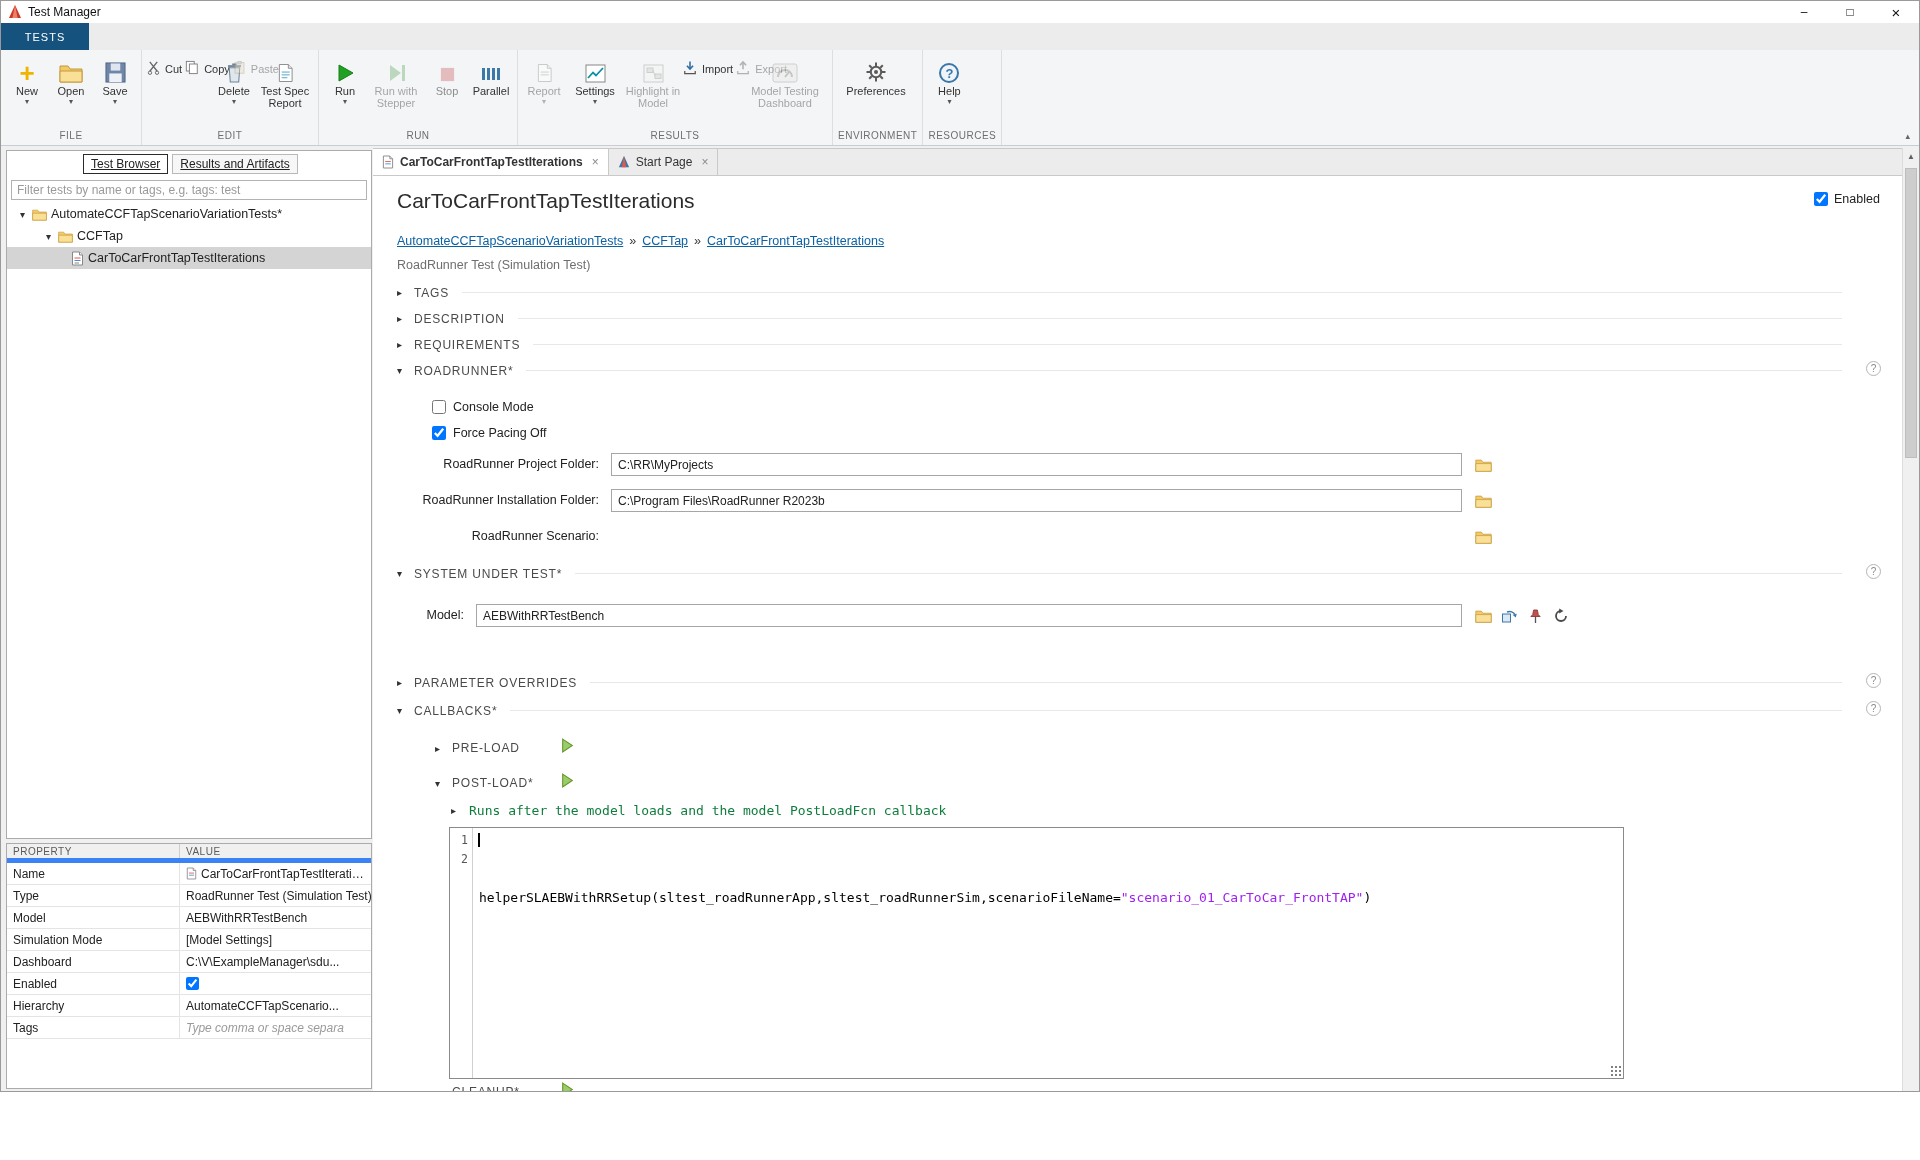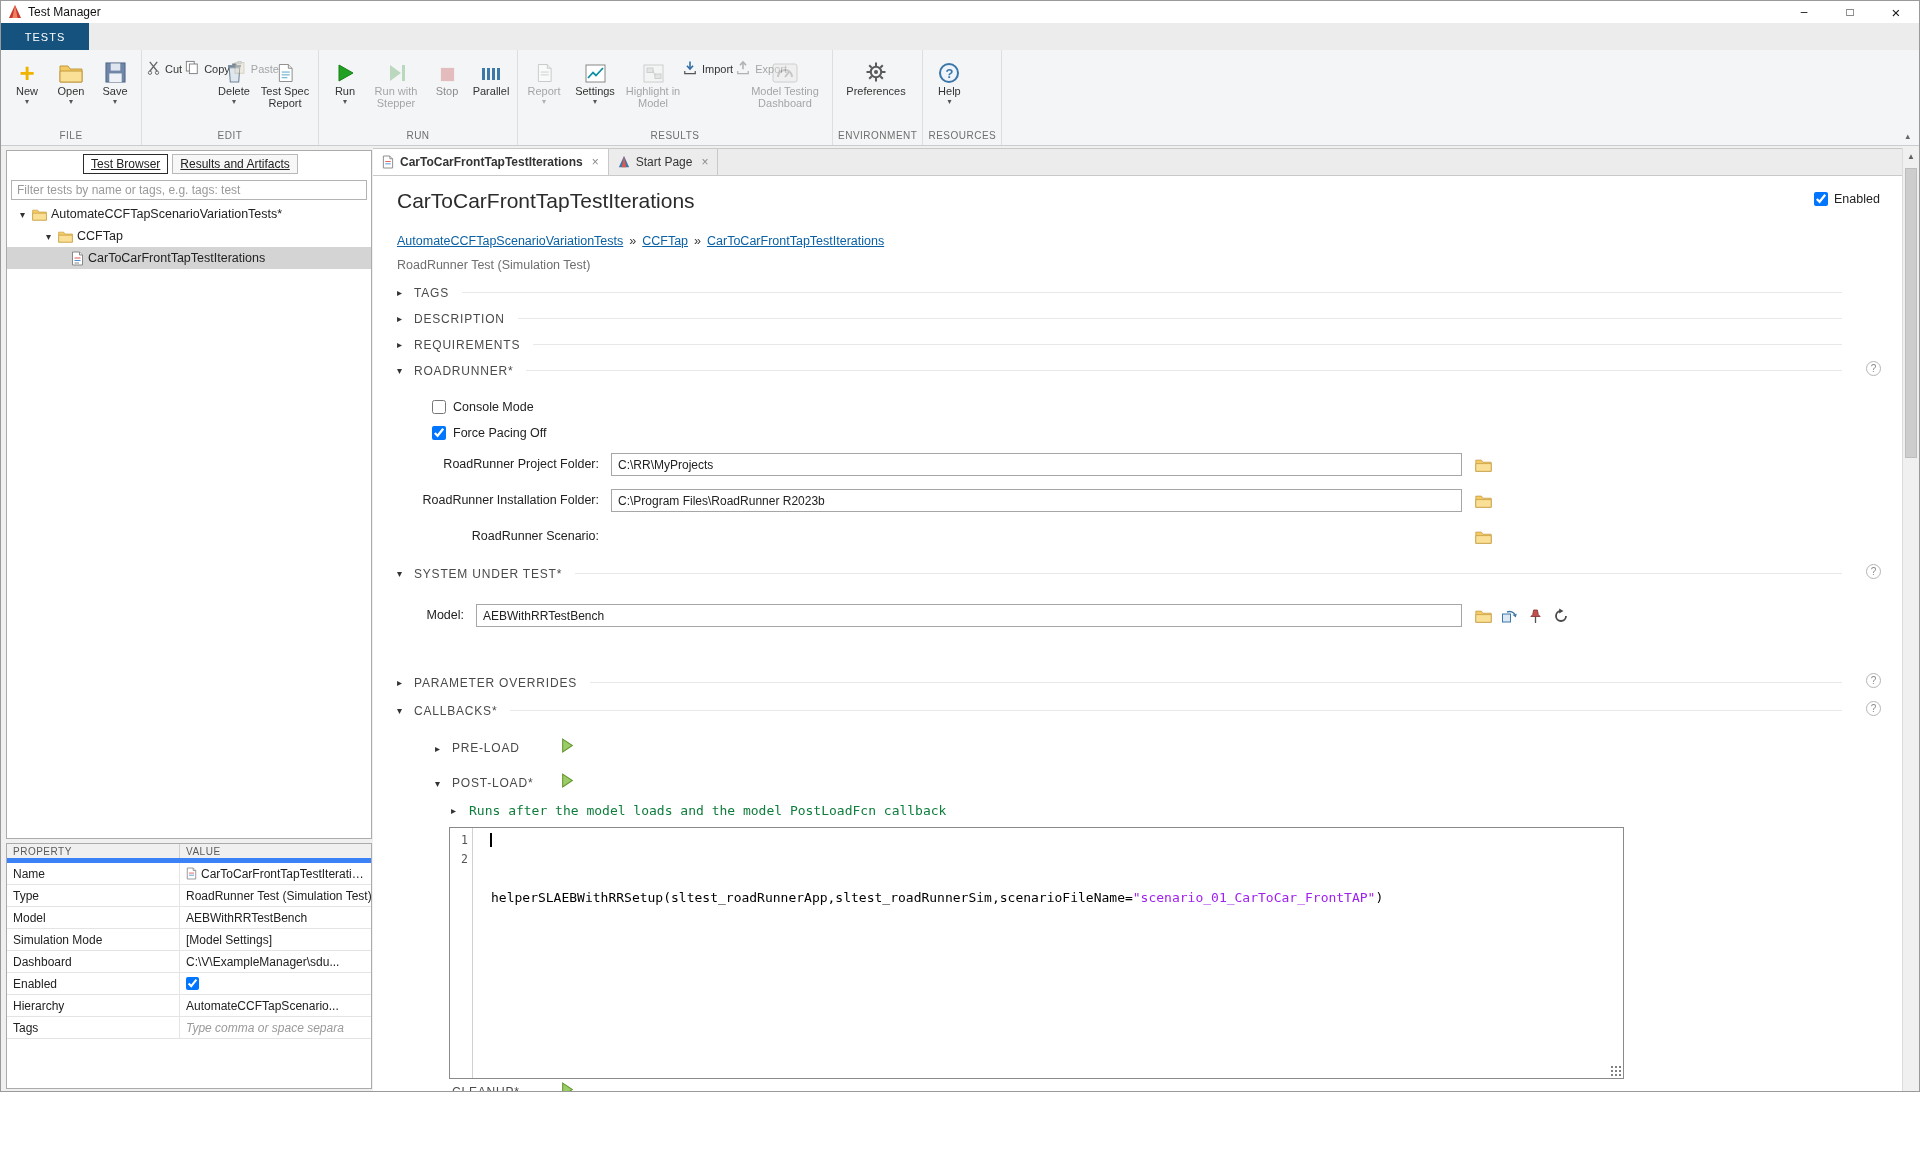--- a/index.html
+++ b/index.html
@@ -86,21 +86,21 @@
   .mlabel { position:absolute; left:24px; width:67px; top:4px; text-align:right; font-size:12.5px; }
   .mfield { position:absolute; left:103px; top:0; width:986px; height:23px; border:1px solid #a6a6a6; padding:0 6px; font-size:12px; font-family:inherit; color:#222; }
 
   .subsec { position:absolute; left:62px; height:16px; display:flex; align-items:center; gap:7px; font-size:12px; color:#4a4a4a; letter-spacing:.8px; }
   .playbtn { position:absolute; left:187px; width:15px; height:15px; cursor:pointer; }
   .cbcomment { position:absolute; left:78px; display:flex; align-items:center; gap:8px; }
   .commenttext { font-family:"DejaVu Sans Mono",monospace; font-size:13px; color:#0f7d3c; }
 
   .editor { position:absolute; left:76px; top:651px; width:1175px; height:252px; border:1px solid #8a8a8a; display:flex; background:#fff; }
   .gutter { width:23px; border-right:1px solid #d0d0d0; text-align:right; padding:3px 4px 0 0; color:#555; font-family:"DejaVu Sans Mono",monospace; font-size:11.5px; line-height:19px; }
-  .codearea { position:relative; flex:1; padding:3px 6px 0; font-family:"DejaVu Sans Mono",monospace; font-size:13px; line-height:19px; color:#000; white-space:pre; overflow:hidden;margin-left:12px; }
+  .codearea { position:relative; flex:1; padding:3px 6px 0; font-family:"DejaVu Sans Mono",monospace; font-size:13px; line-height:19px; color:#000; white-space:pre; overflow:hidden; }
   .caret { position:absolute; left:5px; top:5px; width:1.5px; height:14px; background:#000; }
   .str { color:#a020f0; }
   .grip { position:absolute; right:1px; bottom:1px; width:12px; height:12px; background-image:radial-gradient(#808080 1px, transparent 1.2px); background-size:4px 4px; cursor:nwse-resize; }
 
   
   .vscroll { position:absolute; right:0; top:147px; width:17px; bottom:0; background:#f0f0f0; border-left:1px solid #dcdcdc; }
   .sarrow { height:16px; display:flex; align-items:center; justify-content:center; font-size:8px; color:#606060; }
   .thumb { position:absolute; left:2px; right:2px; top:20px; height:290px; background:#cdcdcd; border:1px solid #bdbdbd; }
 </style>
 </head>

